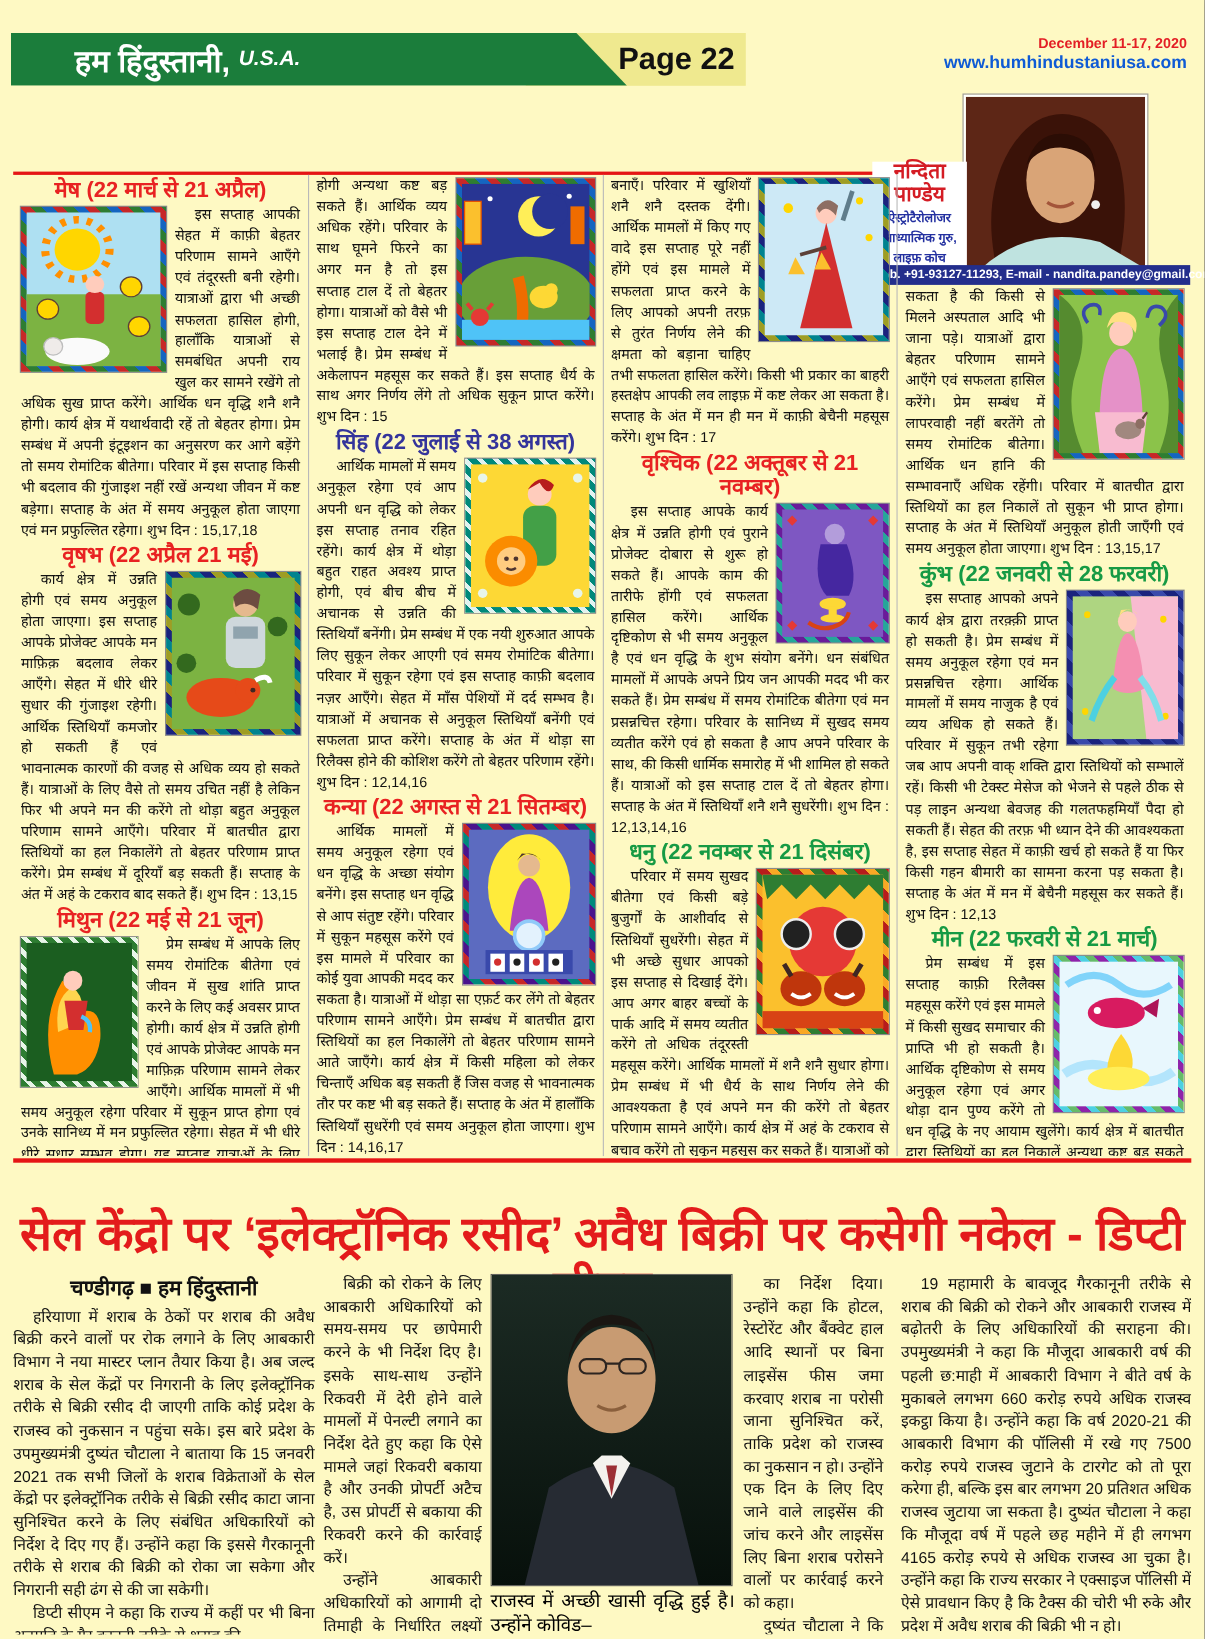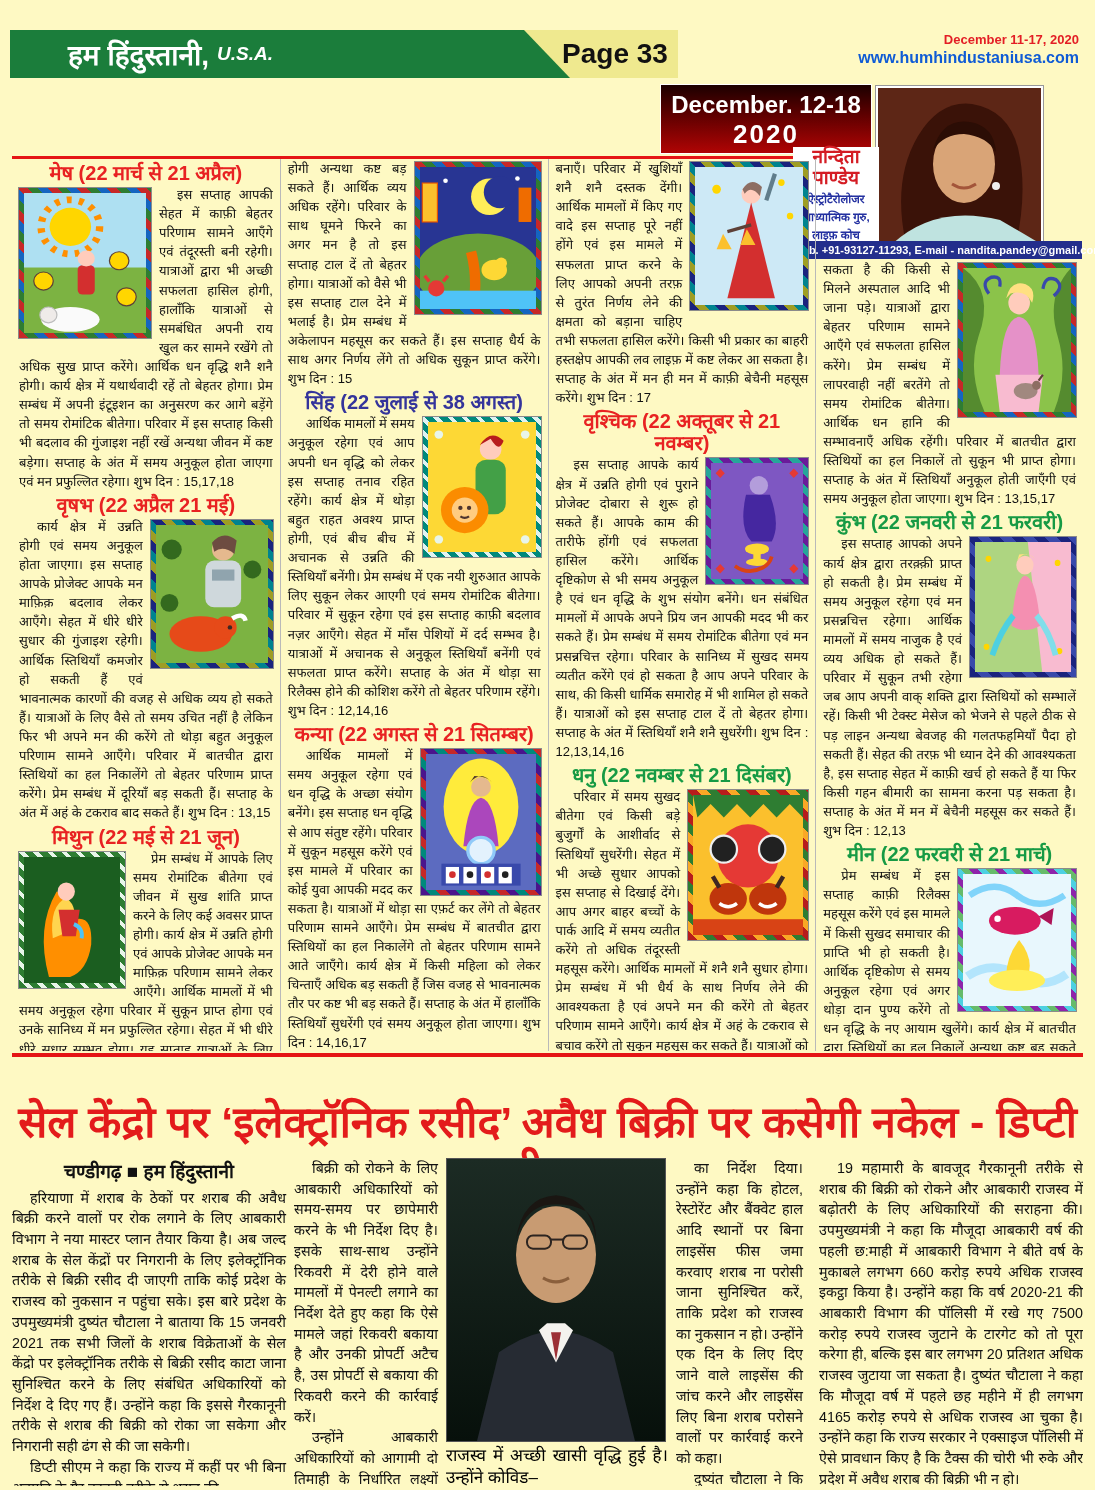--- a/index.html
+++ b/index.html
@@ -82,31 +82,27 @@
 <body>
 
 <div class="page">
 
   <div class="topstrip">
     <div class="strip-yellow"></div>
     <div class="strip-green">
       <span class="paper-name">हम हिंदुस्तानी,</span>
       <span class="paper-region">U.S.A.</span>
     </div>
-    <div class="page-label">Page 33</div>
+    <div class="page-label">Page 22</div>
     <div class="mast-right">
       <div class="issue-date">December 11-17, 2020</div>
       <div class="website">www.humhindustaniusa.com</div>
     </div>
   </div>
 
-  <div class="datebox">
-    <div class="l1">December. 12-18</div>
-    <div class="l2">2020</div>
-  </div>
   <div class="thin-red-rule"></div>
 
   <div class="astro-photo">
     <svg viewBox="0 0 163 156" preserveAspectRatio="none">
       <rect width="163" height="156" fill="#5d2616"></rect>
       <path d="M28 156 Q14 92 40 48 Q62 12 94 16 Q130 22 140 60 Q150 102 138 156 Z" fill="#3a1208"></path>
       <ellipse cx="86" cy="76" rx="31" ry="39" fill="#d9a477"></ellipse>
       <path d="M55 62 Q64 30 92 34 Q116 38 118 64 Q108 48 86 46 Q66 46 55 62 Z" fill="#2b0d05"></path>
       <path d="M14 156 Q58 116 122 132 L163 156 Z" fill="#bfe3e0"></path>
       <circle cx="118" cy="98" r="4" fill="#eeeeee"></circle>
@@ -322,21 +318,21 @@
             <path d="M40 26 Q44 10 58 14 Q68 18 64 30 Q58 18 44 22 Z" fill="#ffe082"></path>
             <path d="M34 92 Q36 44 52 42 Q68 44 70 92 Q52 100 34 92 Z" fill="#e591c8"></path>
             <path d="M30 92 H74 L70 124 H34 Z" fill="#f8bbd0"></path>
             <ellipse cx="58" cy="106" rx="11" ry="7" fill="#a1887f"></ellipse>
               <circle cx="68" cy="101" r="4" fill="#8d6e63"></circle>
             <path d="M70 97 l4 -5" stroke="#5d4037" stroke-width="2"></path>
           </svg>
         </span>
         <span>सकता है की किसी से मिलने अस्पताल आदि भी जाना पड़े। यात्राओं द्वारा बेहतर परिणाम सामने आएँगे एवं सफलता हासिल करेंगे। प्रेम सम्बंध में लापरवाही नहीं बरतेंगे तो समय रोमांटिक बीतेगा। आर्थिक धन हानि की सम्भावनाएँ अधिक रहेंगी। परिवार में बातचीत द्वारा स्तिथियों का हल निकालें तो सुकून भी प्राप्त होगा। सप्ताह के अंत में स्तिथियाँ अनुकूल होती जाएँगी एवं समय अनुकूल होता जाएगा।  शुभ दिन : 13,15,17</span>
       </div>
-      <h3 class="sh c-green">कुंभ (22 जनवरी से 21 फरवरी)</h3>
+      <h3 class="sh c-green">कुंभ (22 जनवरी से 28 फरवरी)</h3>
       <div class="sbody">
         <span class="tcard fr pN" style="width:106px;height:140px">
           <svg viewBox="0 0 100 124" preserveAspectRatio="none">
             <rect width="100" height="124" fill="#aed581"></rect>
             <path d="M55 0 H100 V124 H70 Z" fill="#f8bbd0"></path>
             <circle cx="14" cy="16" r="3" fill="#ffd600"></circle>
               <circle cx="86" cy="20" r="3" fill="#ffd600"></circle>
             <circle cx="12" cy="100" r="3" fill="#ffd600"></circle>
               <circle cx="88" cy="104" r="3" fill="#ffd600"></circle>
             <circle cx="52" cy="22" r="9" fill="#ffccbc"></circle>

